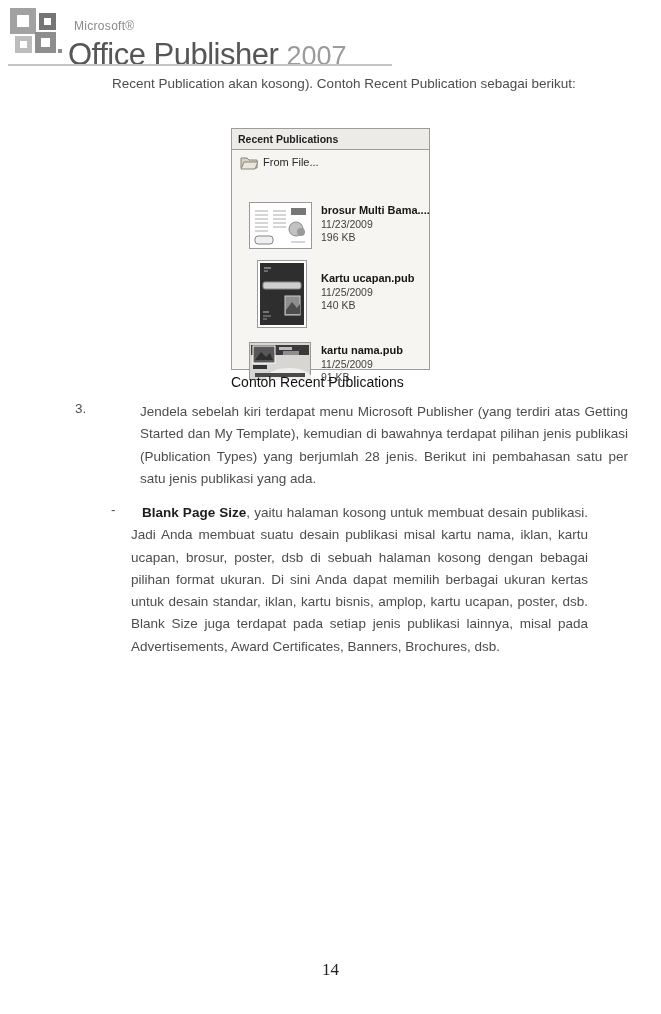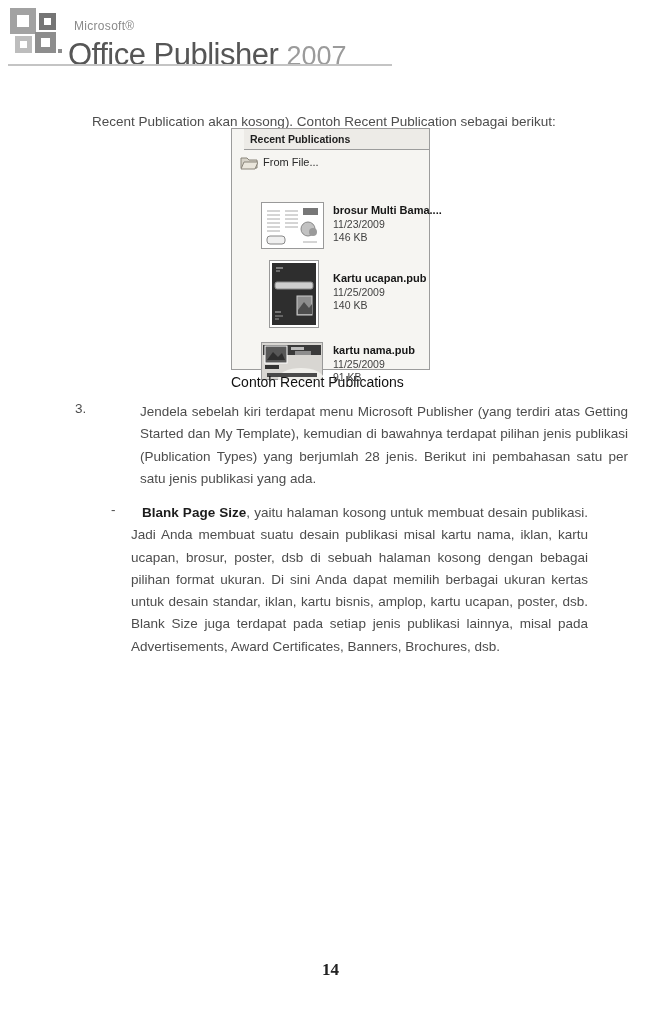--- a/index.html
+++ b/index.html
@@ -14,43 +14,43 @@
   .logo-text{margin-left:4px;margin-top:14px;}
   .ms-small{font-size:12px;color:#8a8a8a;letter-spacing:.3px;margin-left:6px;line-height:12px;}
   .big-line{font-size:31px;color:#565656;letter-spacing:-0.5px;line-height:46px;white-space:nowrap;}
   .big-line .year{font-size:27px;color:#9b9b9b;font-weight:300;letter-spacing:0;}
   .header-rule{position:absolute;left:8px;top:64px;width:384px;height:2px;background:#c4c4c4;}
   
   .body-text{
     position:absolute;font-size:13.5px;line-height:22.3px;color:#4d4d4d;
     text-align:justify;text-align-last:left;margin:0;
   }
-  .p-intro{left:92px;top:73px;width:488px;margin-top:38px;}
+  .p-intro{left:112px;top:73px;width:488px;}
   .num-label{position:absolute;left:75px;top:401px;font-size:13.5px;color:#4d4d4d;}
   .p-item3{left:100px;top:401px;width:488px;margin-left:40px;}
   .dash-marker{position:absolute;left:111px;top:502px;font-size:13.5px;color:#4d4d4d;}
   .p-bullet{left:131px;top:502px;width:457px;}
   .bold-lead{font-weight:bold;color:#1c1c1c;padding-left:11px;}
   
   .shot{position:absolute;left:231px;top:128px;width:199px;height:242px;
-    background:#f6f5f2;border:1px solid #9c9c9c;box-sizing:border-box;font-family:"Liberation Sans",sans-serif;padding-left:12px;}
+    background:#f6f5f2;border:1px solid #9c9c9c;box-sizing:border-box;font-family:"Liberation Sans",sans-serif;}
   .shot-title{height:20px;background:#edebe7;border-bottom:1px solid #9c9c9c;
     font-size:10.5px;font-weight:bold;color:#1d1d1d;line-height:20px;padding-left:6px;}
   .from-file{position:absolute;left:8px;top:27px;display:flex;}
   .from-file-label{font-size:11px;color:#2a2a2a;margin-left:5px;}
   .shot-item{position:absolute;}
   .thumb{position:absolute;background:#fff;}
   .item-text{position:absolute;left:89px;}
   .item-name{font-size:11px;font-weight:bold;color:#161616;line-height:13.5px;white-space:nowrap;}
   .item-meta{font-size:10.5px;color:#3f3f3f;line-height:13.5px;}
   
   .caption{position:absolute;left:231px;top:374px;width:199px;text-align:left;
     font-size:14px;font-weight:normal;color:#111;}
   .page-num{position:absolute;left:0;top:960px;width:100%;text-align:center;
-    font-family:"Liberation Serif","DejaVu Serif",serif;font-size:17px;color:#222;font-weight:bold;}
+    font-family:"Liberation Serif","DejaVu Serif",serif;font-size:17px;color:#222;}
 </style>
 </head>
 <body>
 
 <div class="page">
 
   <div class="logo-block">
     <svg class="logo-icon" viewBox="0 0 56 52">
       <rect x="2" y="2" width="26" height="26" fill="#a2a2a2"></rect>
       <rect x="9" y="9" width="12" height="12" fill="#ffffff"></rect>
@@ -100,21 +100,21 @@
         </g>
         <rect x="42" y="6" width="15" height="7" fill="#777777"></rect>
         <circle cx="47" cy="27" r="7" fill="#c2c2c2" stroke="#888888"></circle>
         <circle cx="52" cy="30" r="4" fill="#9a9a9a"></circle>
         <rect x="6" y="34" width="18" height="8" rx="3" fill="#efefef" stroke="#888888"></rect>
         <line x1="42" y1="40" x2="56" y2="40" stroke="#aaaaaa"></line>
       </svg>
       <div class="item-text" style="top:54px">
         <div class="item-name">brosur Multi Bama....</div>
         <div class="item-meta">11/23/2009</div>
-        <div class="item-meta">146 KB</div>
+        <div class="item-meta">196 KB</div>
       </div>
     </div>
 
     <div class="shot-item">
       <svg class="thumb" style="left:25px;top:110px" width="50" height="68" viewBox="0 0 50 68">
         <rect x="0.5" y="0.5" width="49" height="67" fill="#ffffff" stroke="#999999"></rect>
         <rect x="3" y="3" width="44" height="62" fill="#2e2e2e"></rect>
         <line x1="7" y1="8" x2="14" y2="8" stroke="#cccccc"></line>
         <line x1="7" y1="11" x2="11" y2="11" stroke="#aaaaaa"></line>
         <rect x="6" y="22" width="38" height="7" rx="2" fill="#cfcfcf" stroke="#8a8a8a"></rect>

